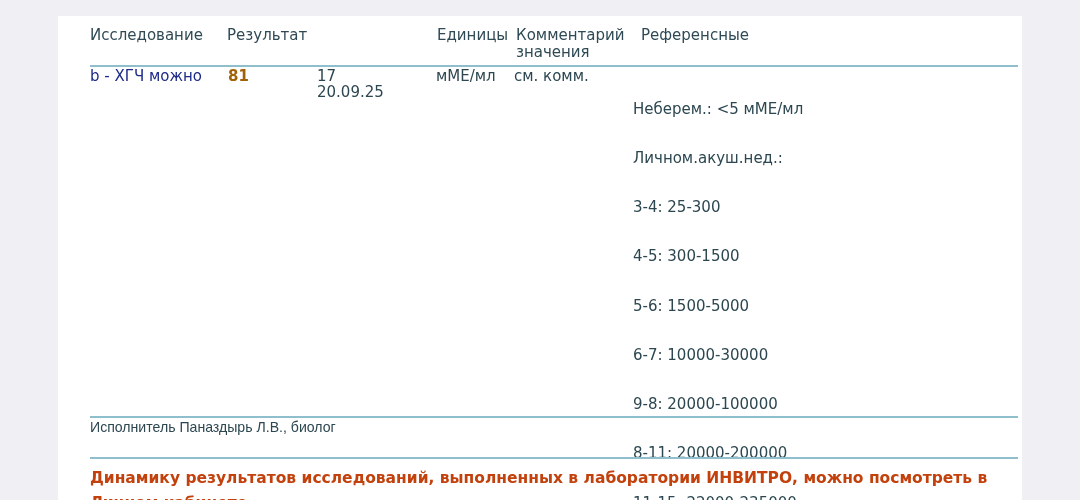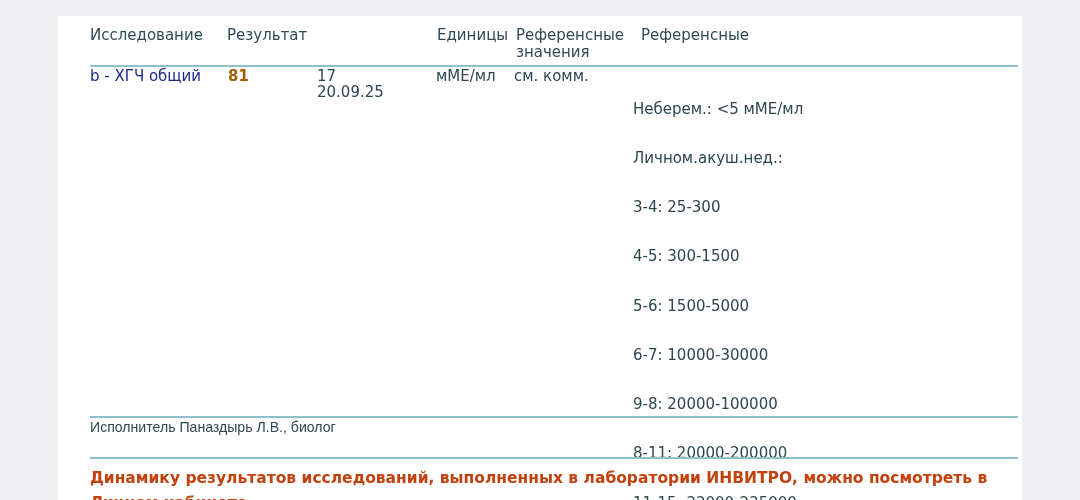--- a/index.html
+++ b/index.html
@@ -37,28 +37,28 @@
 </head>
 <body>
 
 <div class="page">
   <div class="content">
 
     <div class="hdr">
       <div style="left:0;">Исследование</div>
       <div style="left:137px;">Результат</div>
       <div style="left:347px;">Единицы</div>
-      <div style="left:426px; width:110px;">Референсные значения</div>
+      <div style="left:426px; width:110px;">Комментарий значения</div>
       <div style="left:551px;">Референсные</div>
     </div>
 
     <div class="rule" style="top:49px;"></div>
 
     <div class="row">
-      <div class="cell test-name" style="left:0;">b - ХГЧ общий</div>
+      <div class="cell test-name" style="left:0;">b - ХГЧ можно</div>
       <div class="cell result-val" style="left:138px;">81</div>
       <div class="cell" style="left:227px;">
         <div>17</div>
         <div>20.09.25</div>
       </div>
       <div class="cell" style="left:346px;">мМЕ/мл</div>
       <div class="cell" style="left:424px;">см. комм.</div>
       <div class="cell comment" style="left:543px;">
         <div>Неберем.: &lt;5 мМЕ/мл</div>
         <div>Личном.акуш.нед.:</div>

